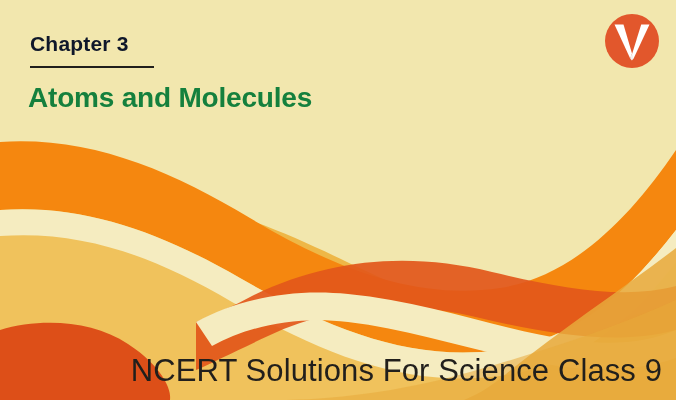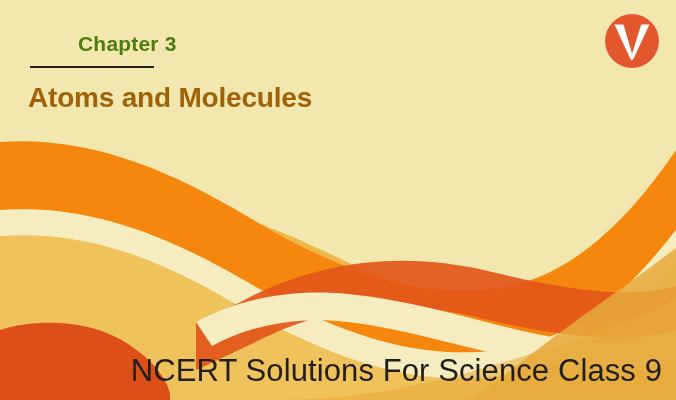--- a/index.html
+++ b/index.html
@@ -30,41 +30,40 @@
     width: 676px;
     height: 400px;
   }
   #chapter-label {
     position: absolute;
     left: 30px;
     top: 33px;
     font-size: 21px;
     font-weight: 700;
     letter-spacing: 0.2px;
-    color: #4d7c0f;
+    color: #0f172a;
     line-height: 1;
     white-space: nowrap;
-    margin-left: 48px;
   }
   #chapter-rule {
     position: absolute;
     left: 30px;
     top: 66px;
     width: 124px;
     height: 2px;
     background: #211f1c;
   }
   #chapter-title {
     position: absolute;
     left: 28px;
     top: 81px;
     font-size: 28px;
     font-weight: 700;
     letter-spacing: -0.2px;
-    color: #a16207;
+    color: #15803d;
     line-height: 1.18;
     white-space: nowrap;
   }
   #footer-title {
     position: absolute;
     right: 14px;
     bottom: 14px;
     font-size: 31px;
     font-weight: 400;
     letter-spacing: 0.1px;

